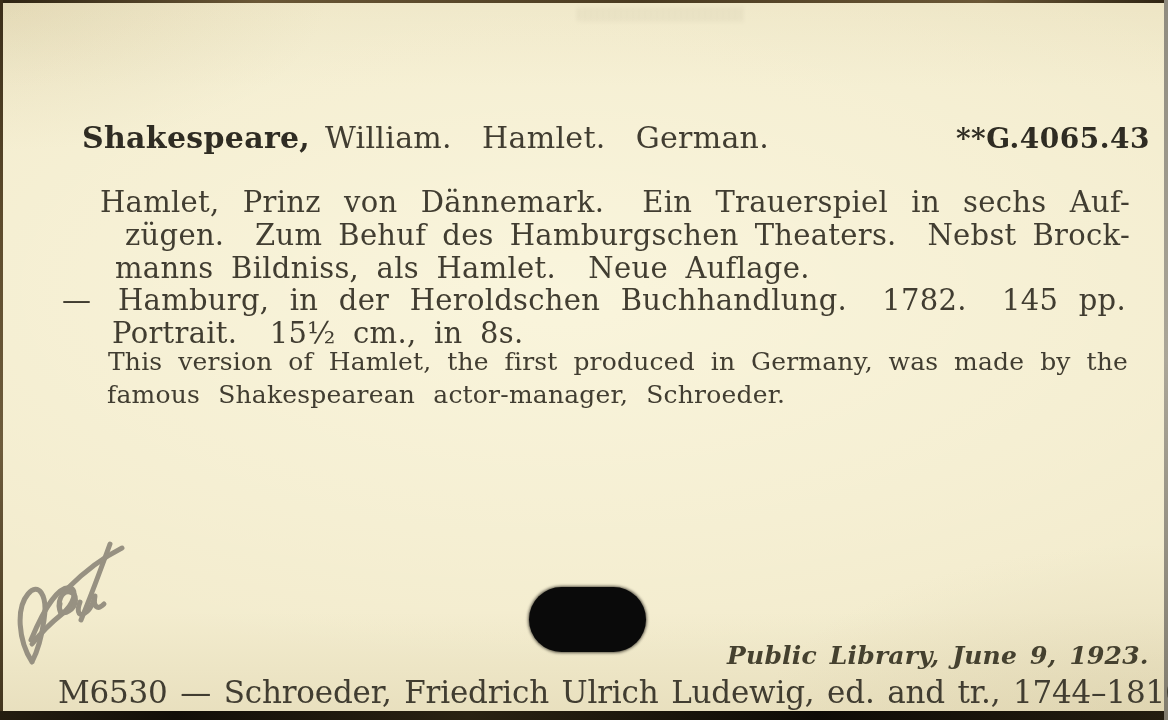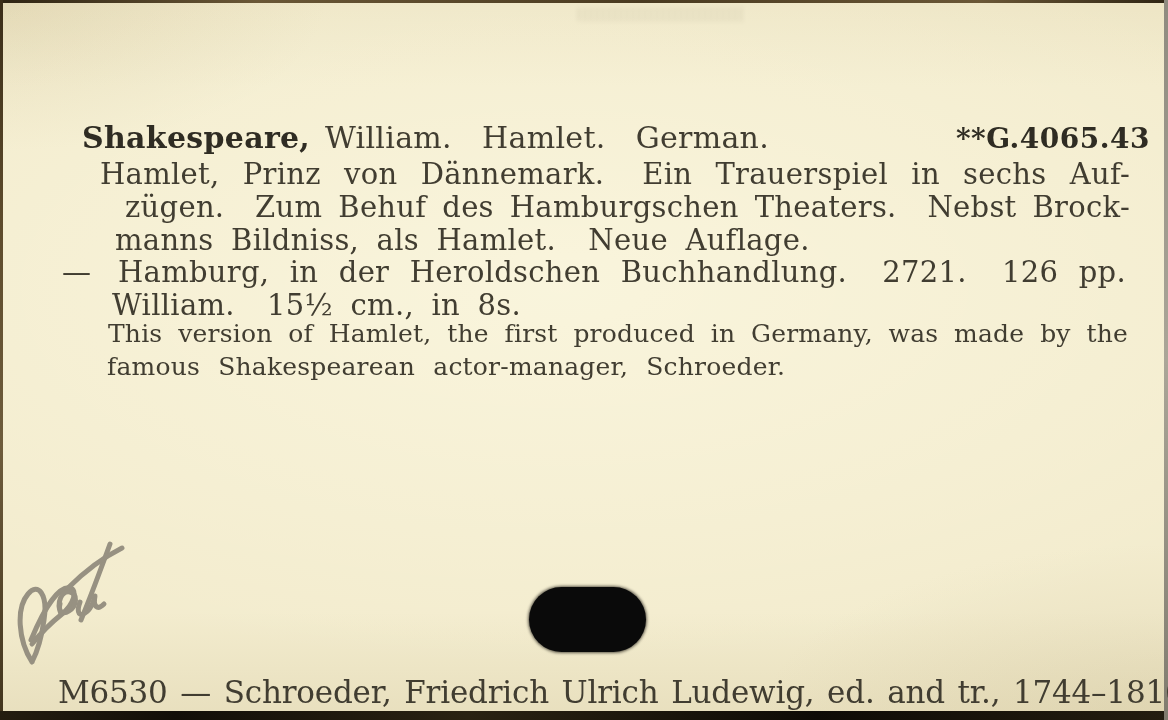--- a/index.html
+++ b/index.html
@@ -51,20 +51,21 @@
     border-radius: 3px;
   }
 
   .line {
     position: absolute;
     font-size: 29px;
     line-height: 1.15;
     white-space: nowrap;
     word-spacing: 8px;
     letter-spacing: 0.3px;
+    margin-top: 28px;
   }
   .just {
     white-space: normal;
     text-align: justify;
     text-align-last: justify;
     word-spacing: normal;
   }
 
   .heading-row {
     position: absolute;
@@ -148,22 +149,22 @@
   <div class="heading-row">
     <span class="heading-main"><span class="author-bold">Shakespeare,</span><span> William.  Hamlet.  German.</span></span>
     <span class="call-number">**G.4065.43</span>
   </div>
 
   <div class="line just l2">Hamlet, Prinz von Dännemark.  Ein Trauerspiel in sechs Auf-</div>
   <div class="line l4">manns Bildniss, als Hamlet.  Neue Auflage.</div>
   <div class="line just l3">zügen.  Zum Behuf des Hamburgschen Theaters.  Nebst Brock-</div>
 
   <div class="line dash-hang">—</div>
-  <div class="line just l5">Hamburg, in der Heroldschen Buchhandlung.  2721.  126 pp.</div>
-  <div class="line l6">William.  15½ cm., in 8s.</div>
+  <div class="line just l5">Hamburg, in der Heroldschen Buchhandlung.  1782.  145 pp.</div>
+  <div class="line l6">Portrait.  15½ cm., in 8s.</div>
 
   <div class="line note l8">famous Shakespearean actor-manager, Schroeder.</div>
   <div class="line note just l7">This version of Hamlet, the first produced in Germany, was made by the</div>
 
   <div class="handwriting" aria-label="Bout">
     <svg width="130" height="140" viewBox="0 0 130 140" xmlns="http://www.w3.org/2000/svg">
       <g stroke="#8b8578" stroke-width="5" fill="none" stroke-linecap="round" stroke-linejoin="round" opacity="0.88">
 
         <path d="M28,130 C14,108 12,76 24,62 C34,50 44,62 40,88 C37,110 31,124 28,130"></path>
 
@@ -175,16 +176,17 @@
 
         <path d="M106,12 C98,34 86,66 77,88"></path>
 
         <path d="M64,56 C80,40 98,26 118,16"></path>
       </g>
     </svg>
   </div>
 
   <div class="punch-hole"></div>
 
+  <div class="printed-note printed-right">Public Library, June 9, 1923.</div>
 
   <div class="bottom-line">M6530 — Schroeder, Friedrich Ulrich Ludewig, ed. and tr., 1744–1816.</div>
 
 </div>
 
 </body></html>

